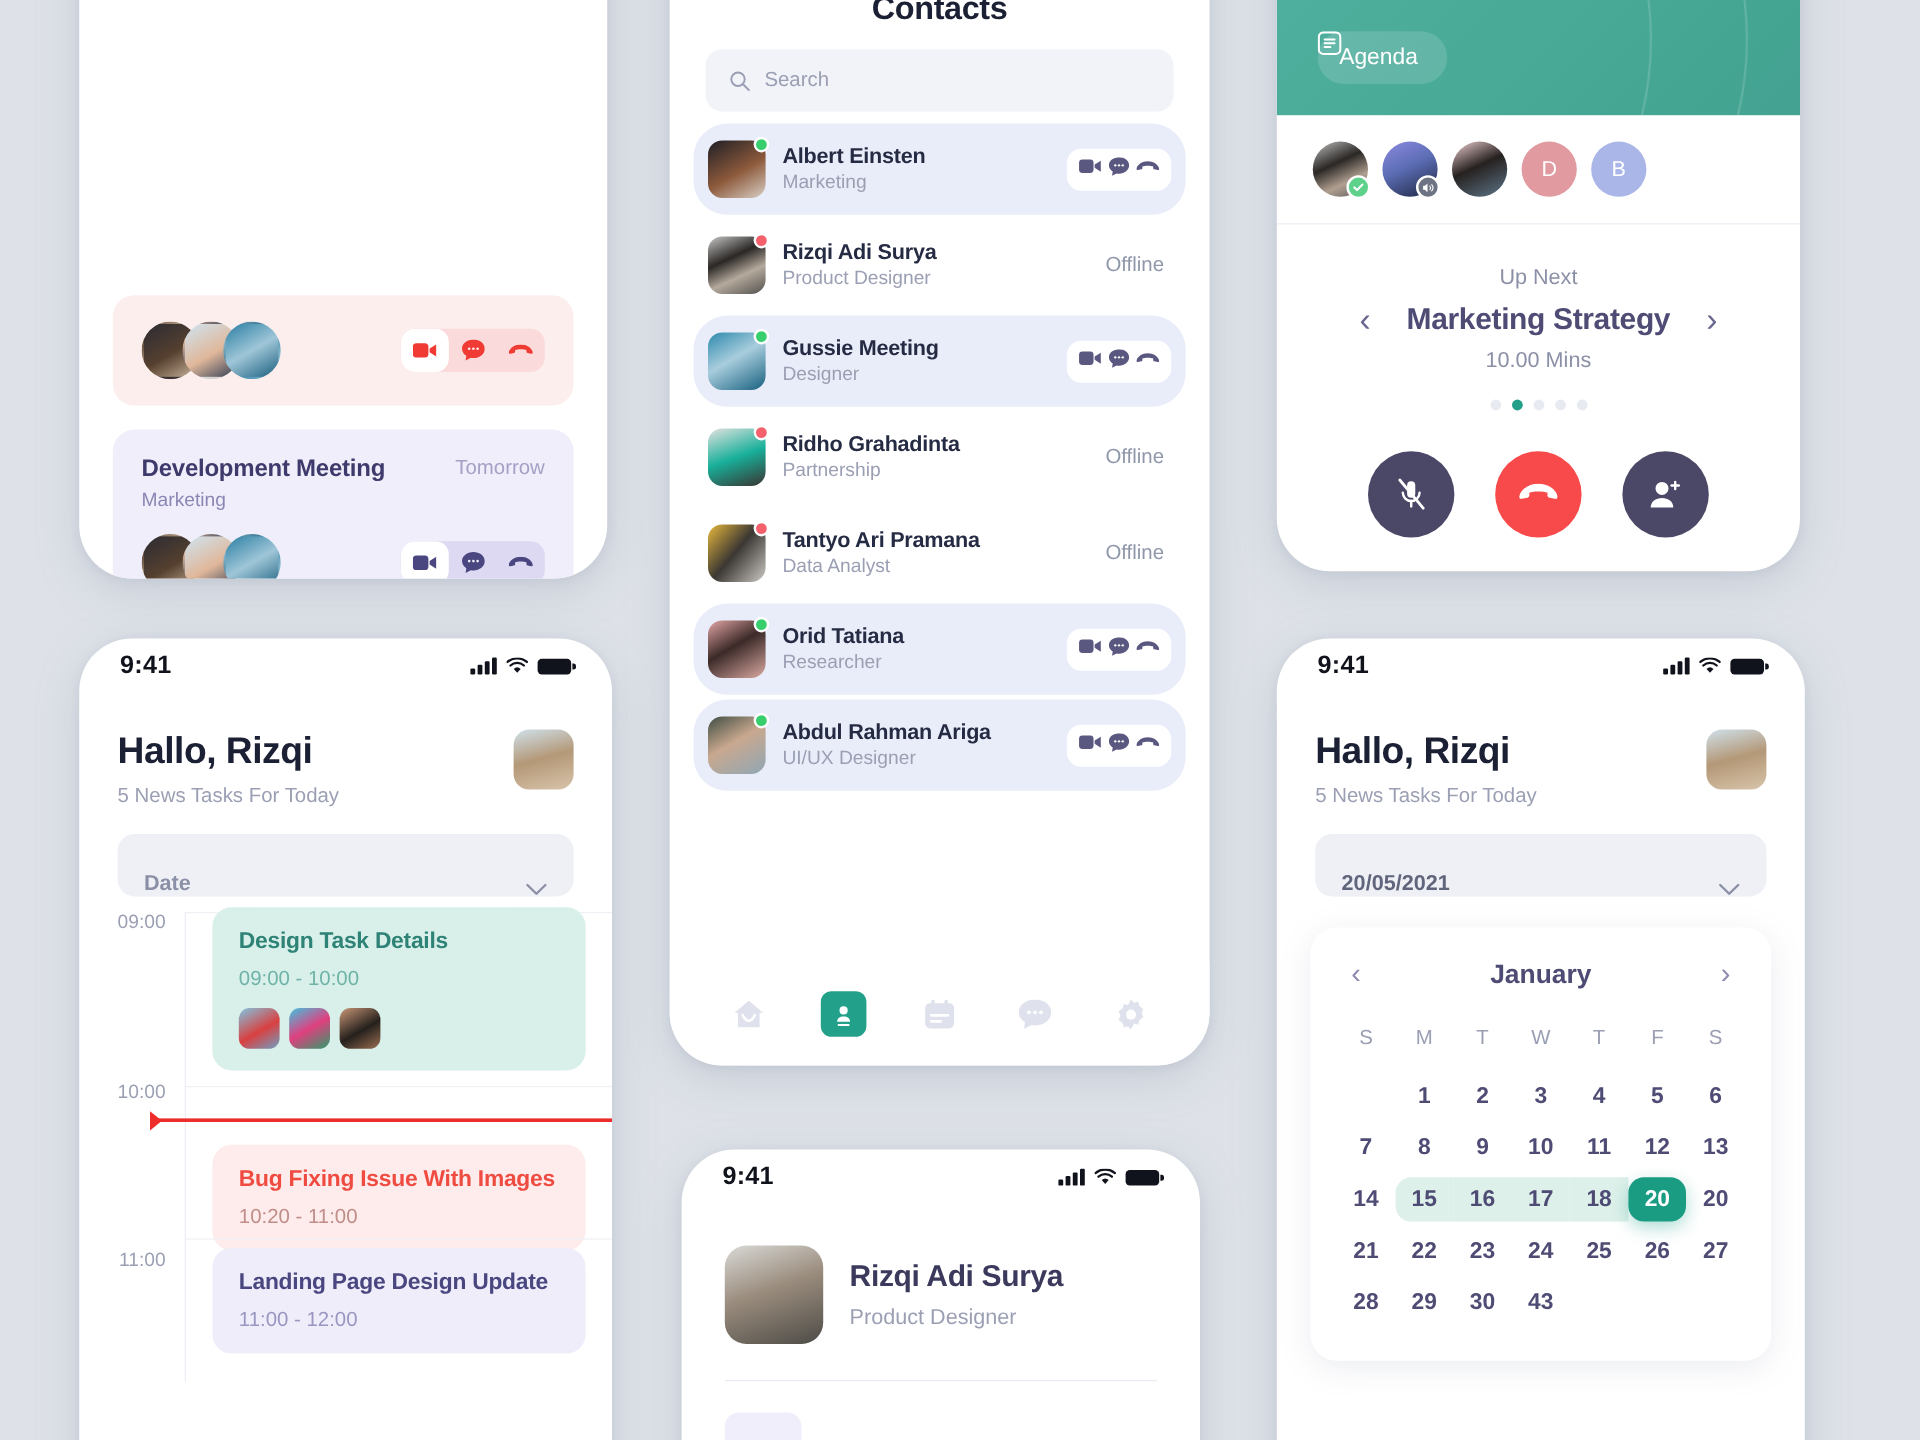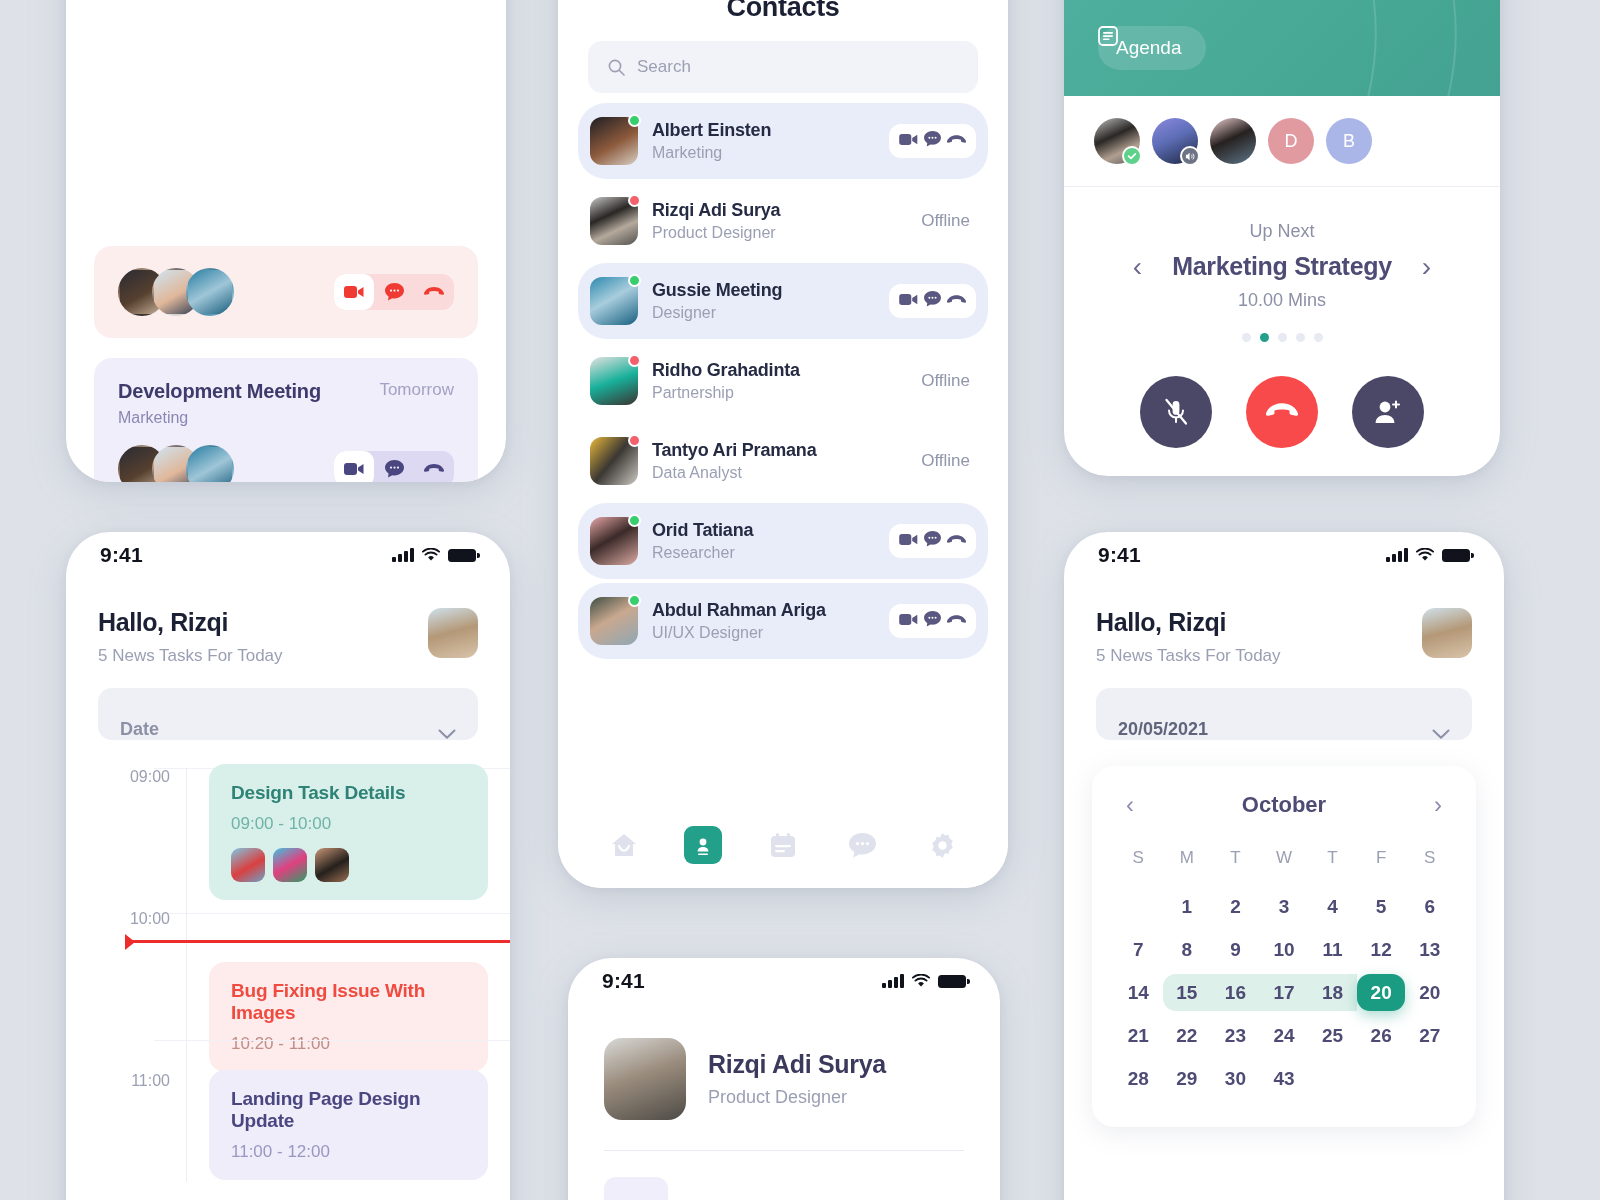--- a/index.html
+++ b/index.html
@@ -139,31 +139,31 @@
   .cbtn { width:72px;height:72px;border-radius:50%; display:flex;align-items:center;justify-content:center; }
   .cbtn.dark { background:#4b4766; }
   .cbtn.red { background:#f84a4a; }
 
   
   #panel-schedule {
     left: 66px; top: 532px; width: 444px; height: 760px;
     border-radius: 44px 44px 0 0;
   }
   .greet { display:flex; align-items:flex-start; justify-content:space-between; padding: 30px 32px 0; }
-  .greet-h { font-size:25px; font-weight:bold; color:#1b2034; letter-spacing:-.4px; }
+  .greet-h { font-size:31px; font-weight:bold; color:#1b2034; letter-spacing:-.4px; }
   .greet-s { font-size:17px; color:#9b9fb3; margin-top:9px; }
   .me-av { width:50px;height:50px;border-radius:13px;
     background:linear-gradient(165deg,#cfe0ea 0%,#b49877 48%,#d8c4ab 100%); flex:none; }
   .select {
     margin: 22px 32px 0; height: 52px; background:#eef0f6; border-radius:14px;
     display:flex; align-items:flex-end; justify-content:space-between; padding: 0 22px;
   }
   .select .val { font-size:18px; font-weight:bold; color:#61657c; }
   .select.plain .val { color:#8b90a6; }
-  .timeline { margin-top: 28px; position:relative;padding-left:32px; }
+  .timeline { margin-top: 13px; position:relative; }
   .trow { display:flex; align-items:flex-start; position:relative; }
   .ttime { width: 88px; flex:none; text-align:right; padding-right: 16px; font-size:16px; color:#9b9fb3; }
   .tcol { flex:1; border-left:1px solid #eceef4; position:relative; min-height: 10px; }
   .hline { position:absolute; left:88px; right:0; border-top:1px solid #f0f1f6; }
   .ev { border-radius:16px; padding:18px 22px; margin: 8px 22px 0 22px; }
   .ev.teal { background:#d9f0ea; }
   .ev.rose { background:#fdeceb; }
   .ev.lilac { background:#eeedf9; }
   .ev-t { font-size:19px; font-weight:bold; letter-spacing:-.2px; }
   .ev.teal .ev-t { color:#2e8276; }
@@ -701,21 +701,21 @@
   <div class="select">
     <span class="val">20/05/2021</span>
     <svg width="18" height="11" viewBox="0 0 18 11">
         <path d="M1.5 1.5 9 8.8l7.5-7.3" stroke="#8b90a6" stroke-width="2" fill="none" stroke-linecap="round" stroke-linejoin="round"></path>
       </svg>
   </div>
 
   <div class="calcard">
     <div class="calhead">
       <div class="calchev">‹</div>
-      <div class="calmonth">October</div>
+      <div class="calmonth">January</div>
       <div class="calchev">›</div>
     </div>
     <div class="calgrid" id="calgrid">
         <div class="cdow">S</div>
         <div class="cdow">M</div>
         <div class="cdow">T</div>
         <div class="cdow">W</div>
         <div class="cdow">T</div>
         <div class="cdow">F</div>
         <div class="cdow">S</div>

